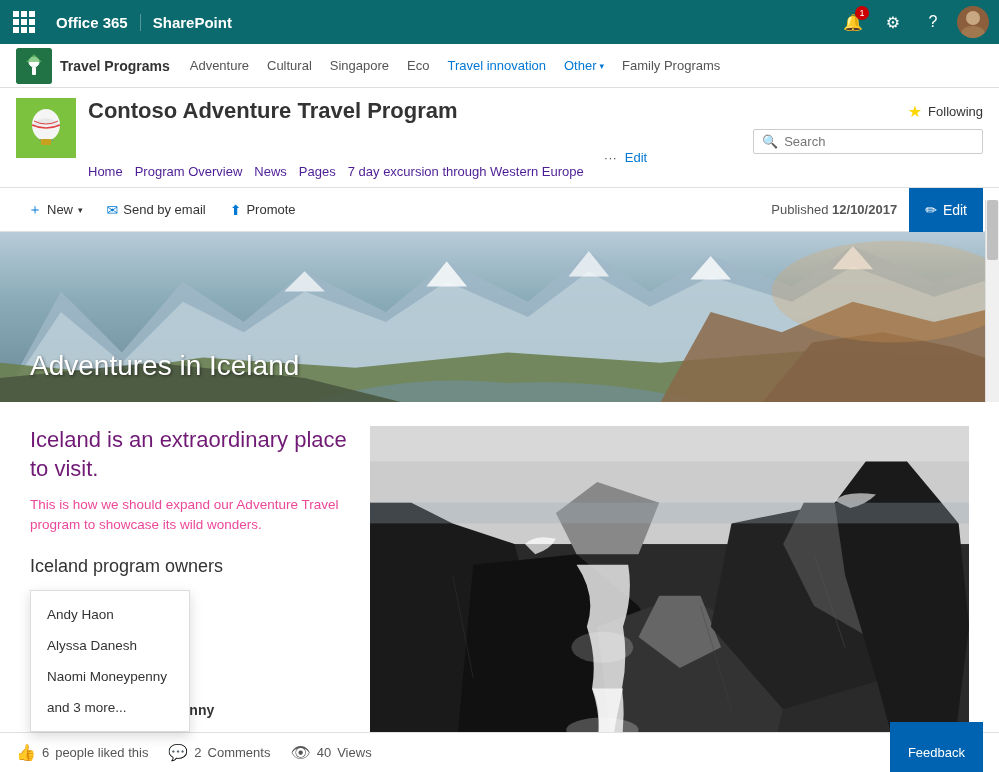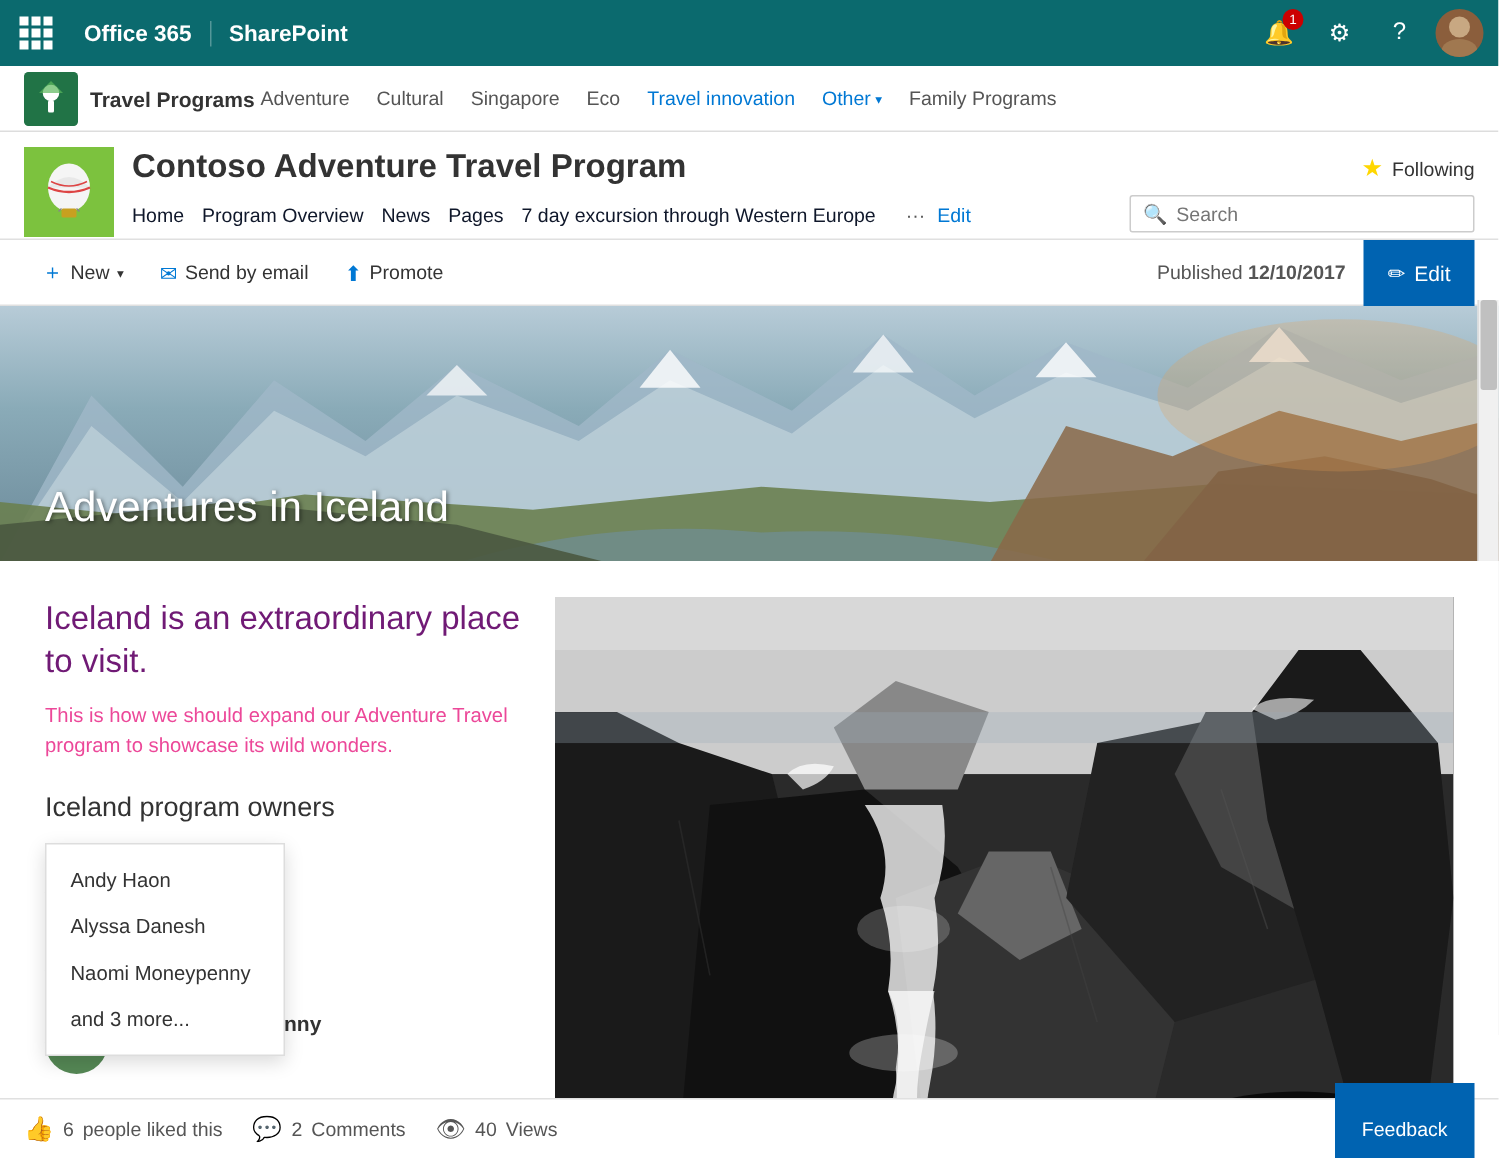--- a/index.html
+++ b/index.html
@@ -26,21 +26,21 @@
     .avatar { width: 32px; height: 32px; border-radius: 50%; background: #8b5e3c; overflow: hidden; display: flex; align-items: center; justify-content: center; }
 
     
     .suite-bar {
       background: #fff;
       border-bottom: 1px solid #ddd;
       height: 44px;
       display: flex;
       align-items: center;
       padding: 0 16px;
-      gap: 4px;
+      gap: 20px;
     }
     .suite-logo { display: flex; align-items: center; gap: 8px; }
     .suite-logo-icon { width: 36px; height: 36px; background: #217346; border-radius: 4px; display: flex; align-items: center; justify-content: center; }
     .suite-logo-text { font-size: 14px; font-weight: 600; color: #333; }
     .suite-nav { display: flex; align-items: center; gap: 18px; }
     .suite-nav-item { font-size: 13px; color: #555; cursor: pointer; text-decoration: none; }
     .suite-nav-item.active { color: #0078d4; }
     .suite-nav-item.other { color: #0078d4; display: flex; align-items: center; gap: 3px; }
     .chevron-down { font-size: 9px; }
 
@@ -51,21 +51,21 @@
       display: flex;
       align-items: flex-start;
       justify-content: space-between;
       border-bottom: 1px solid #e0e0e0;
     }
     .site-header-left { display: flex; align-items: flex-start; gap: 12px; }
     .site-logo-box { width: 60px; height: 60px; background: #7cc23e; display: flex; align-items: center; justify-content: center; flex-shrink: 0; }
     .site-title-area { }
     .site-title { font-size: 22px; font-weight: 600; color: #333; margin-bottom: 4px; }
     .site-nav { display: flex; align-items: center; gap: 0; margin-top: 4px; }
-    .site-nav-item { font-size: 13px; color: #0f172a; cursor: pointer; padding: 8px 12px 8px 0; text-decoration: none; }
+    .site-nav-item { font-size: 13px; color: #4c1d95; cursor: pointer; padding: 8px 12px 8px 0; text-decoration: none; margin-top: 28px; }
     .site-nav-more { font-size: 13px; color: #555; cursor: pointer; padding: 8px 8px; }
     .site-nav-edit { font-size: 13px; color: #0078d4; cursor: pointer; padding: 8px 0; }
 
     .site-header-right { display: flex; flex-direction: column; align-items: flex-end; gap: 8px; margin-top: 4px; }
     .following-btn { display: flex; align-items: center; gap: 6px; font-size: 13px; color: #333; cursor: pointer; }
     .star-icon { color: #ffd700; font-size: 16px; }
     .search-box { display: flex; align-items: center; border: 1px solid #ccc; border-radius: 2px; padding: 4px 8px; gap: 6px; width: 230px; }
     .search-icon { color: #666; font-size: 13px; }
     .search-input { border: none; outline: none; font-size: 13px; color: #333; width: 180px; background: transparent; }
 

